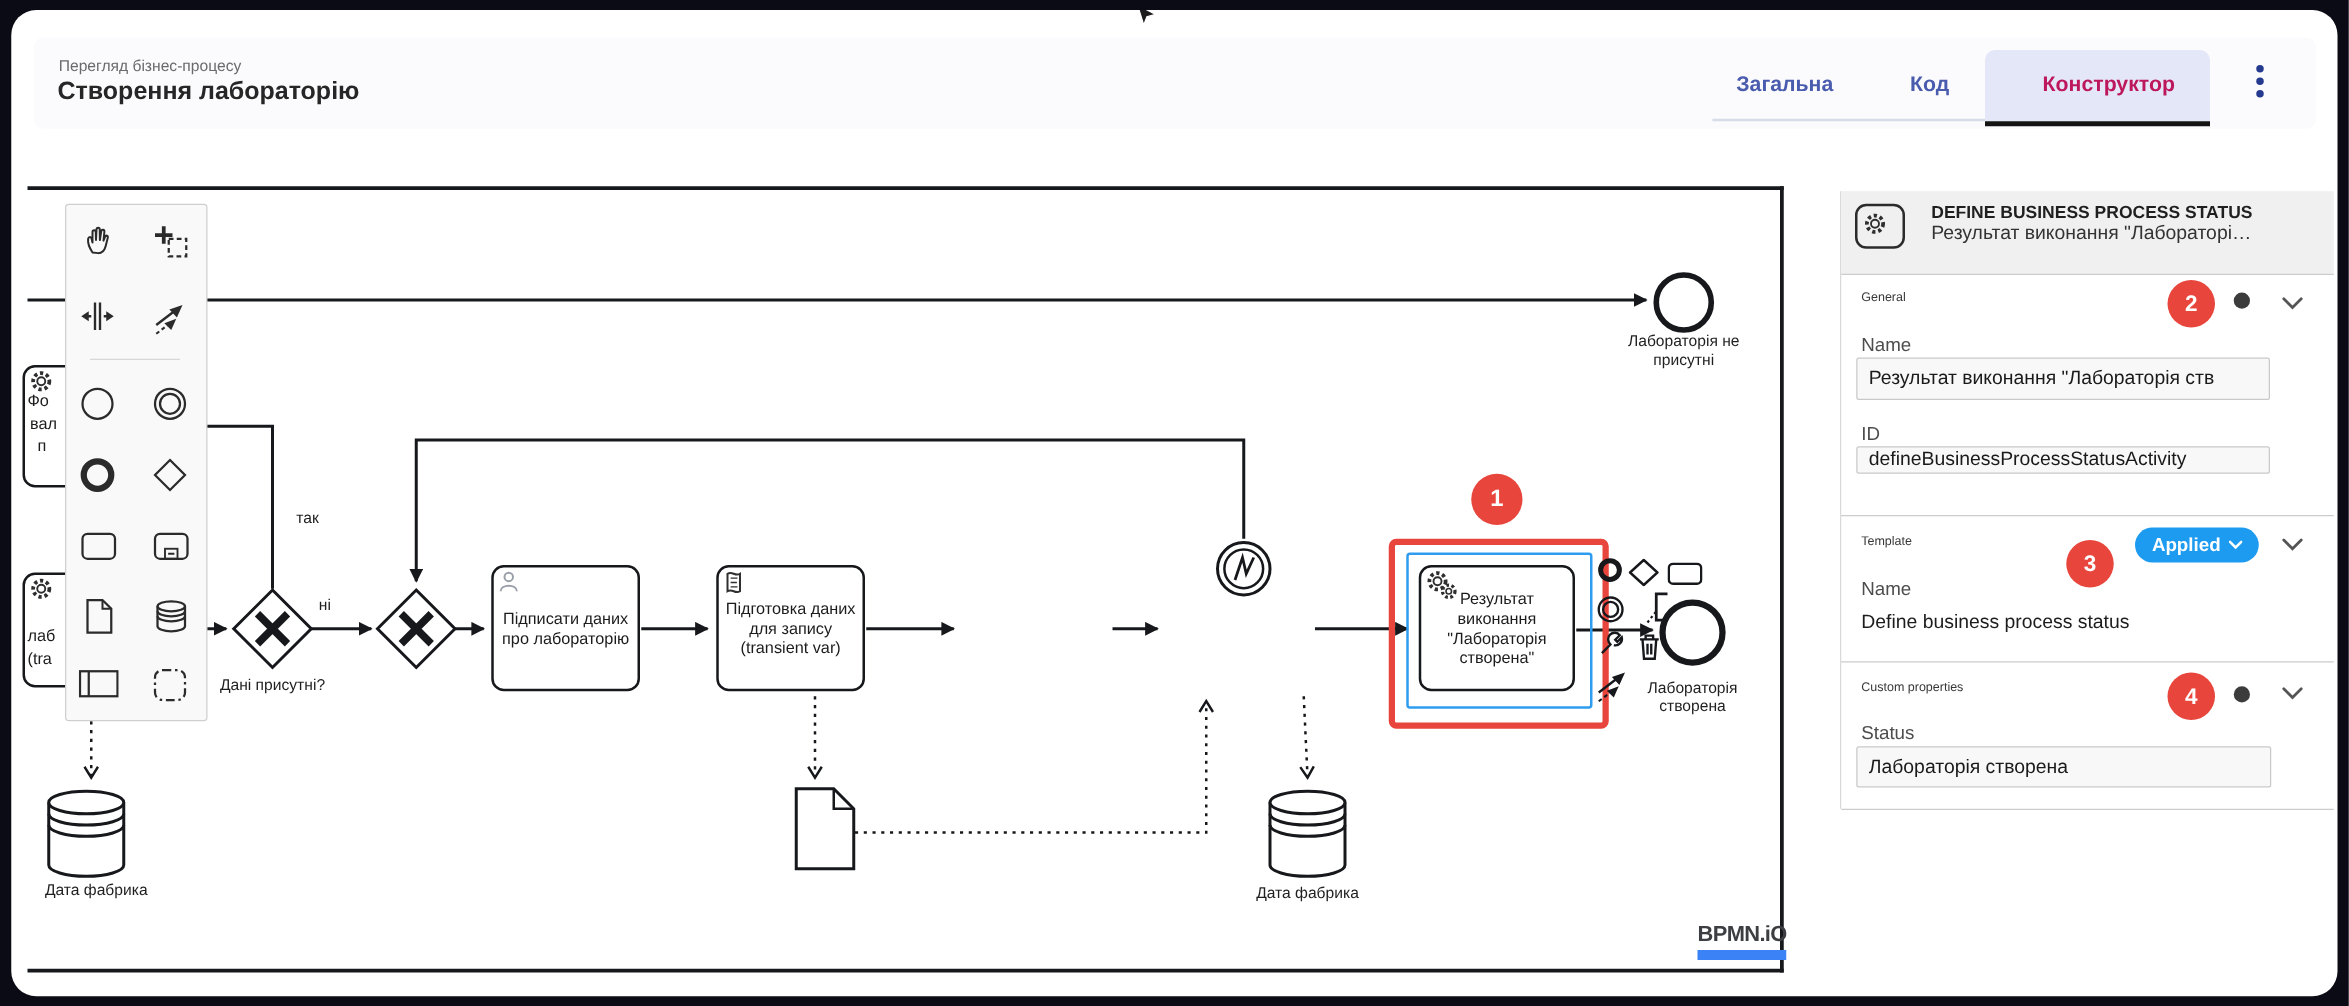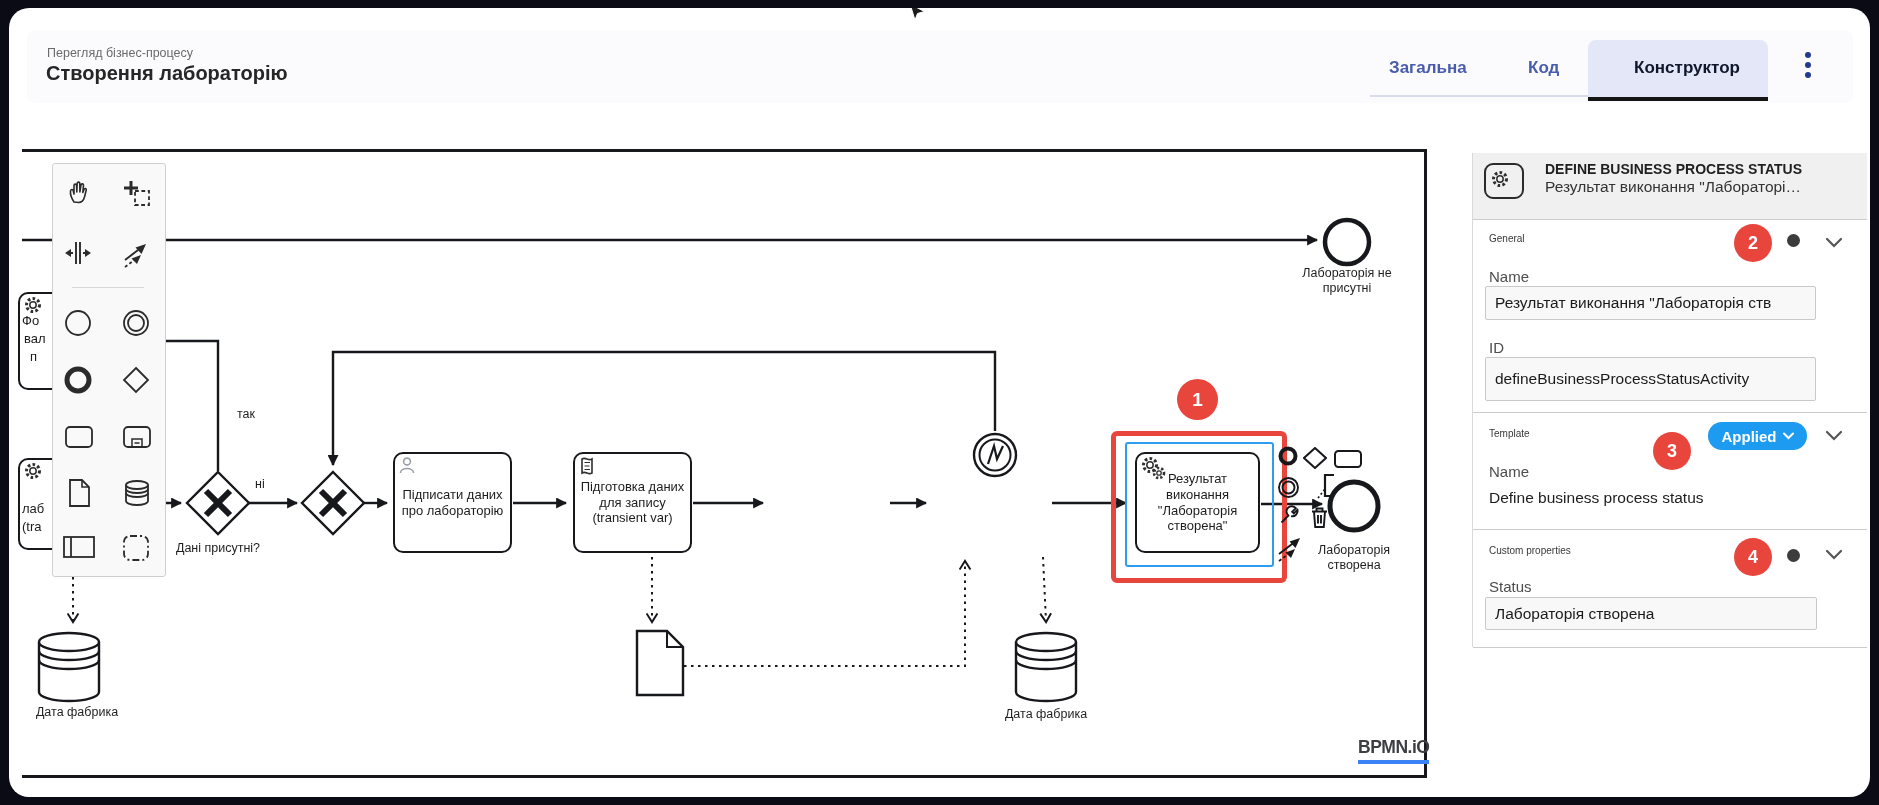--- a/index.html
+++ b/index.html
@@ -22,21 +22,21 @@
   .task .ticon{position:absolute;left:3px;top:2px}
   .extlabel{font-size:12.5px;color:#1f1f1f;text-align:center;line-height:1.22;z-index:9}
   .fraglabel{font-size:13px;color:#1c1c1c;line-height:18px;z-index:9}
   .palette{left:52px;top:163px;width:112px;height:412px;background:#f9f9f9;border:1px solid #cfcfcf;border-radius:3px;z-index:30}
   .pal-sep{left:72px;top:287px;width:72px;height:1px;background:#d8d8d8;z-index:31}
   .pal-ic{z-index:31;cursor:pointer}
   .sel-blue{left:1125px;top:442px;width:145px;height:121px;border:2.5px solid #2e9df0;border-radius:3px;z-index:12}
   .anno-red{left:1111px;top:431px;width:166px;height:142px;border:5px solid #e8453c;border-radius:6px;z-index:13}
   .badge{background:#e8453c;border-radius:50%;color:#fff;font-weight:bold;display:flex;align-items:center;justify-content:center;z-index:14}
   .cpad{z-index:15;cursor:pointer}
-  .logo{left:1358px;top:737px;font-size:17.5px;font-weight:bold;letter-spacing:-0.5px;color:#3d3e42;border-bottom:4px solid #3b82f6;padding-bottom:2px;z-index:9;font-family:"Liberation Sans",sans-serif}
+  .logo{left:1358px;top:737px;font-size:17.5px;font-weight:bold;letter-spacing:-0.5px;color:#3d3e42;border-bottom:8px solid #3b82f6;padding-bottom:2px;z-index:9;font-family:"Liberation Sans",sans-serif}
   
   .panel-border{left:1472px;top:153px;width:1px;height:494px;background:#d9d9d9}
   .phead{left:1473px;top:153px;width:394px;height:66px;background:#f0f0f1}
   .phead-icon{left:1484px;top:163px;width:40px;height:36px;border:2.5px solid #2b2b2b;border-radius:9px;background:#f0f0f1;box-sizing:border-box}
   .phead-type{left:1545px;top:161px;width:318px;font-size:14px;font-weight:bold;color:#1f1f1f;white-space:nowrap;overflow:hidden}
   .phead-name{left:1545px;top:178px;width:318px;font-size:15.5px;color:#333;white-space:nowrap;overflow:hidden}
   .pdiv{background:#ccc;height:1px;left:1473px;width:394px}
   .psec{font-size:10px;color:#383838}
   .plabel{font-size:15px;color:#4d4d4d}
   .pinput{position:absolute;background:#f8f8f8;border:1px solid #c9c9c9;border-radius:2px;font-size:15.5px;color:#1a1a1a;padding:0 9px;font-family:"Liberation Sans",sans-serif;box-sizing:border-box}
@@ -54,21 +54,21 @@
     <path d="M2,1 L7,17 L9.5,10.5 L16.5,8.5 Z" fill="#1b1b1b" stroke="#fff" stroke-width="1"></path>
   </svg>
 
   <div class="abs hdr-card"></div>
   <div class="abs crumb">Перегляд бізнес-процесу</div>
   <div class="abs title">Створення лабораторію</div>
 
   <div class="abs tab-active-bg"></div>
   <div class="abs tab" style="left:1389px;top:58px">Загальна</div>
   <div class="abs tab" style="left:1528px;top:58px">Код</div>
-  <div class="abs tab" style="left:1588px;top:58px;width:198px;text-align:center;color:#0f172a;font-weight:bold">Конструктор</div>
+  <div class="abs tab" style="left:1588px;top:58px;width:198px;text-align:center;color:#be185d;font-weight:bold">Конструктор</div>
   <div class="abs tab-underline-gray"></div>
   <div class="abs tab-underline-black"></div>
   <div class="abs kebab" style="left:1805px;top:48px;z-index:40;cursor:pointer">
         <span></span>
         <span></span>
         <span></span>
       </div>
 
   <div class="abs cv-border" style="left:22px;top:149px;width:1405px;height:3px"></div>
   <div class="abs cv-border" style="left:1424px;top:149px;width:3px;height:629px"></div>
@@ -312,21 +312,21 @@
 
   <div class="abs psec" style="left:1489px;top:233px">General</div>
   <div class="abs badge" style="left:1734px;top:224px;width:38px;height:38px;font-size:18px">2</div>
   <div class="abs pdot" style="left:1787px;top:234px"></div>
   <svg class="abs" style="left:1825px;top:236px;z-index:40;cursor:pointer" width="18" height="14">
         <path d="M2,3 L9,10 L16,3" fill="none" stroke="#555" stroke-width="2.2" stroke-linecap="round"></path>
       </svg>
   <div class="abs plabel" style="left:1489px;top:268px">Name</div>
   <input class="pinput" style="left: 1485px; top: 286px; width: 331px; height: 34px;" value="Результат виконання &quot;Лабораторія ств">
   <div class="abs plabel" style="left:1489px;top:339px">ID</div>
-  <input class="pinput" style="left: 1485px; top: 357px; width: 331px; height: 44px;" value="defineBusinessProcessStatusActivity">
+  <input class="pinput" style="left: 1485px; top: 357px; width: 331px; height: 22px;" value="defineBusinessProcessStatusActivity">
 
   <div class="abs pdiv" style="top:412px"></div>
 
   <div class="abs psec" style="left:1489px;top:428px">Template</div>
   <div class="abs badge" style="left:1653px;top:432px;width:38px;height:38px;font-size:18px">3</div>
   <div class="abs pill">
     <span>Applied</span>
     <svg width="11" height="8">
           <path d="M1,1.5 L5.5,6 L10,1.5" fill="none" stroke="#fff" stroke-width="2" stroke-linecap="round"></path>
         </svg>

